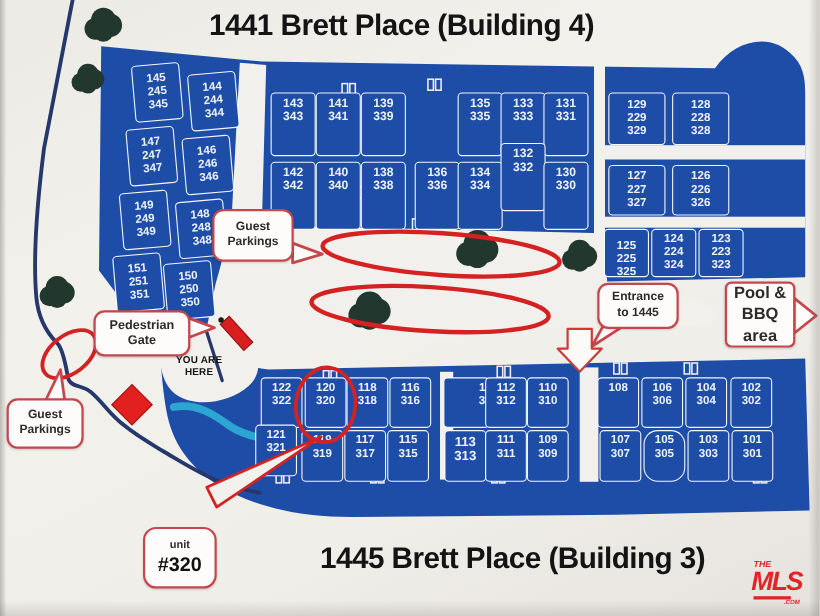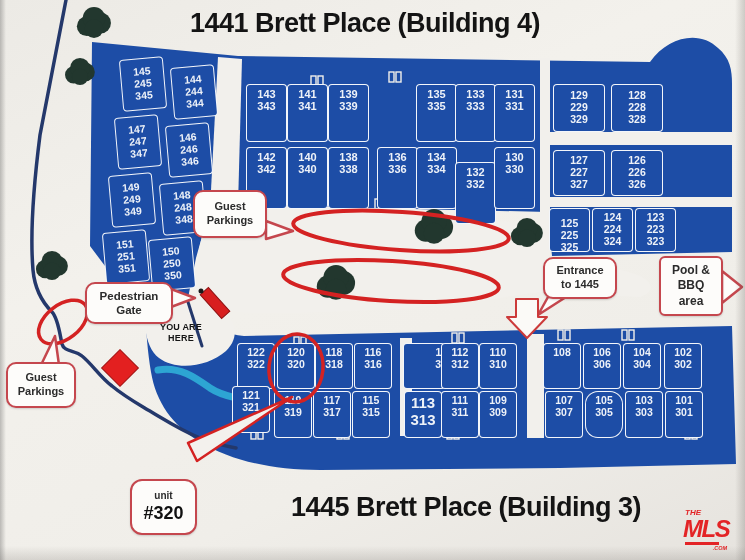--- a/index.html
+++ b/index.html
@@ -229,21 +229,21 @@
         <div>338</div>
       </div>
       <div class="unit" style="left: 377px; top: 147px; width: 41px; height: 62px; font-size: 11px; line-height: 1.12;">
         <div>136</div>
         <div>336</div>
       </div>
       <div class="unit" style="left: 416px; top: 147px; width: 41px; height: 62px; font-size: 11px; line-height: 1.12;">
         <div>134</div>
         <div>334</div>
       </div>
-      <div class="unit" style="left: 455px; top: 162px; width: 41px; height: 62px; font-size: 11px; line-height: 1.12;">
+      <div class="unit" style="left: 455px; top: 130px; width: 41px; height: 62px; font-size: 11px; line-height: 1.12;">
         <div>132</div>
         <div>332</div>
       </div>
       <div class="unit" style="left: 494px; top: 147px; width: 41px; height: 62px; font-size: 11px; line-height: 1.12;">
         <div>130</div>
         <div>330</div>
       </div>
       <div class="unit" style="left: 553px; top: 84px; width: 52px; height: 48px; font-size: 10.5px; line-height: 1.12; justify-content: center; padding-top: 0px;">
         <div>129</div>
         <div>229</div>
@@ -332,21 +332,21 @@
         <div>319</div>
       </div>
       <div class="unit" style="left: 313px; top: 391px; width: 38px; height: 47px; font-size: 10.5px; line-height: 1.12;">
         <div>117</div>
         <div>317</div>
       </div>
       <div class="unit" style="left: 352px; top: 391px; width: 38px; height: 47px; font-size: 10.5px; line-height: 1.12;">
         <div>115</div>
         <div>315</div>
       </div>
-      <div class="unit" style="left: 404px; top: 391px; width: 38px; height: 47px; font-size: 15px; line-height: 1.12;">
+      <div class="unit" style="left: 404px; top: 391px; width: 38px; height: 47px; font-size: 12px; line-height: 1.12;">
         <div>113</div>
         <div>313</div>
       </div>
       <div class="unit" style="left: 441px; top: 391px; width: 38px; height: 47px; font-size: 10.5px; line-height: 1.12;">
         <div>111</div>
         <div>311</div>
       </div>
       <div class="unit" style="left: 479px; top: 391px; width: 38px; height: 47px; font-size: 10.5px; line-height: 1.12;">
         <div>109</div>
         <div>309</div>
@@ -402,21 +402,21 @@
     <div>Gate</div>
   </div>
   <div class="co" style="left:6px;top:362px;width:70px;height:46px;">
     <div>Guest</div>
     <div>Parkings</div>
   </div>
   <div class="co" style="left:543px;top:257px;width:74px;height:42px;">
     <div>Entrance</div>
     <div>to 1445</div>
   </div>
-  <div class="co" style="left:659px;top:256px;width:64px;height:60px;font-size:12px;line-height:1.3;border-radius:6px;">
+  <div class="co" style="left:659px;top:256px;width:64px;height:60px;font-size:15px;line-height:1.3;border-radius:6px;">
     <div>Pool &amp;</div>
     <div>BBQ</div>
     <div>area</div>
   </div>
   <div class="co" style="left:130px;top:437px;width:67px;height:56px;border-radius:12px;margin-top:42px;">
     <div style="font-size:10px;">unit</div>
     <div style="font-size:18px;font-weight:800;color:#111;">#320</div>
   </div>
 
   <div id="mls">

